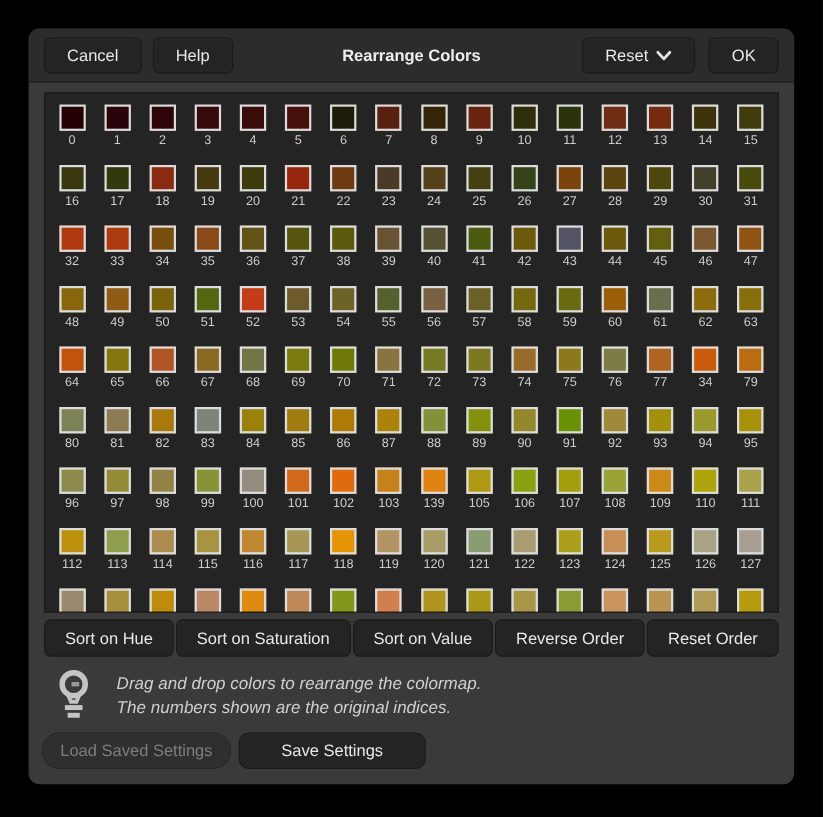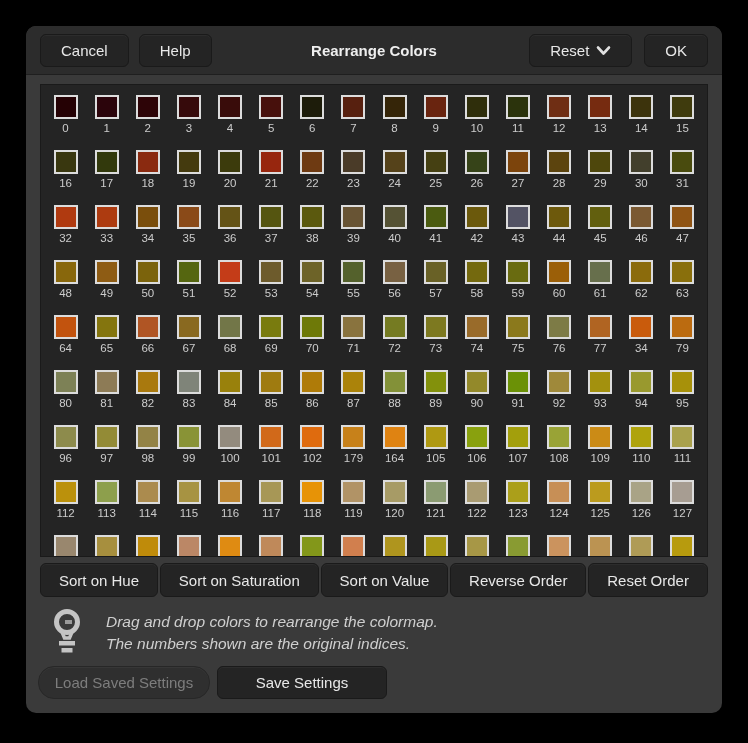--- a/index.html
+++ b/index.html
@@ -58,21 +58,21 @@
   }
   .bulb{width:30px;height:46px;display:block;margin-left:2px;}
   .hint-text{
     font-style:italic;color:#cfcfcf;font-size:15.5px;line-height:22px;padding-top:3px;
   }
   .settings-row{
     position:absolute;left:12px;top:640px;display:flex;gap:7px;
   }
   .settings-row .btn{height:33px;}
   .settings-row .btn.load{width:172px;border-radius:16px;}
-  .settings-row .btn.save{width:170px;}
+  .settings-row .btn.save{width:170px;border-radius:9px;}
 </style>
 </head>
 <body>
 
 <div class="dialog">
 
   <div class="header">
     <div class="hgroup">
       <button class="btn">Cancel</button>
       <button class="btn">Help</button>
@@ -498,25 +498,25 @@
         <div class="cell">
           <div class="swatch" style="background: rgb(209, 105, 26);"></div>
           <div class="swlabel">101</div>
         </div>
         <div class="cell">
           <div class="swatch" style="background: rgb(223, 107, 14);"></div>
           <div class="swlabel">102</div>
         </div>
         <div class="cell">
           <div class="swatch" style="background: rgb(199, 129, 26);"></div>
-          <div class="swlabel">179</div>
+          <div class="swlabel">103</div>
         </div>
         <div class="cell">
           <div class="swatch" style="background: rgb(223, 131, 18);"></div>
-          <div class="swlabel">164</div>
+          <div class="swlabel">139</div>
         </div>
         <div class="cell">
           <div class="swatch" style="background: rgb(175, 153, 18);"></div>
           <div class="swlabel">105</div>
         </div>
         <div class="cell">
           <div class="swatch" style="background: rgb(137, 161, 14);"></div>
           <div class="swlabel">106</div>
         </div>
         <div class="cell">

